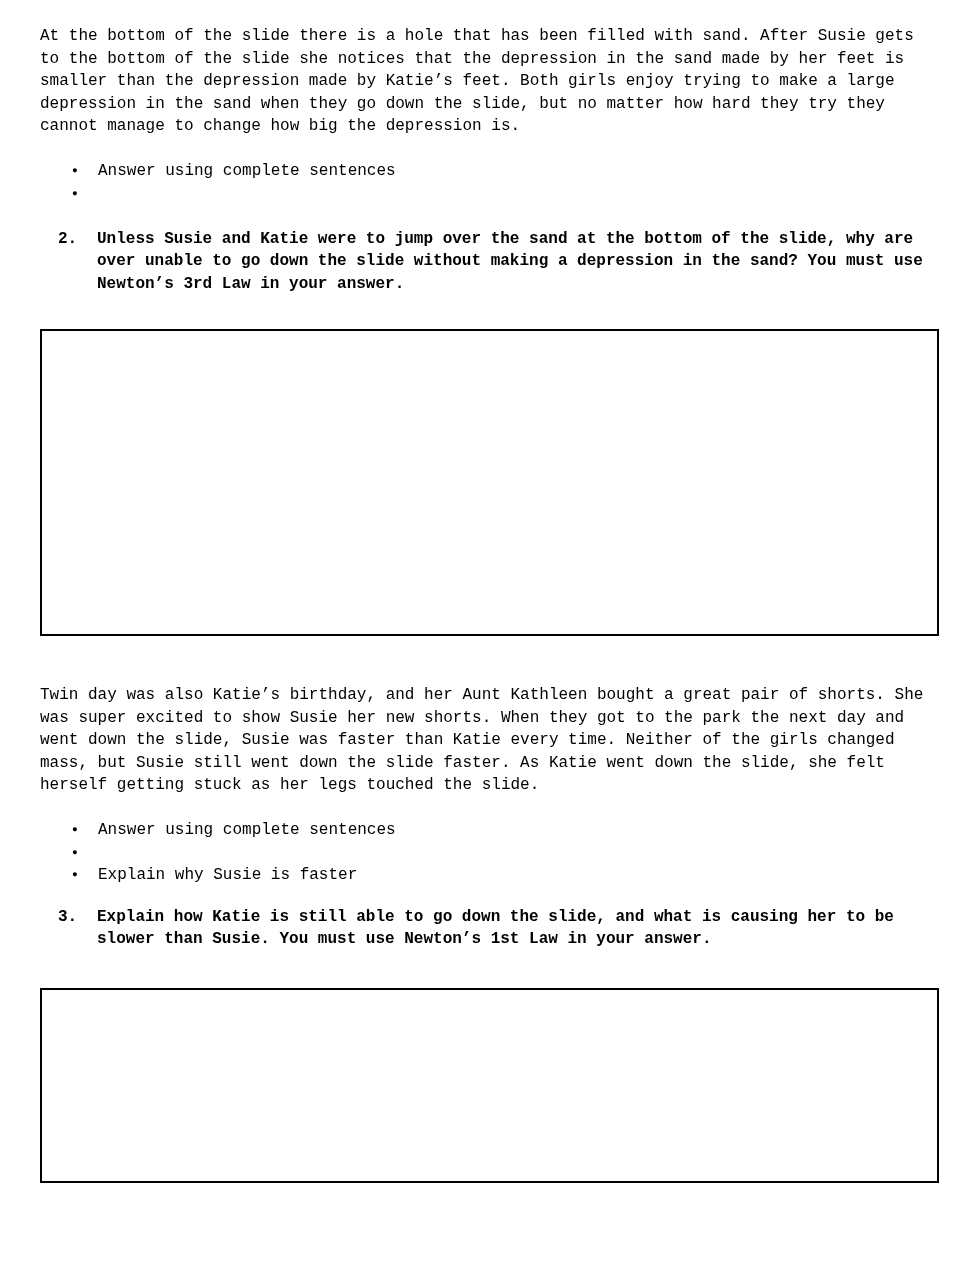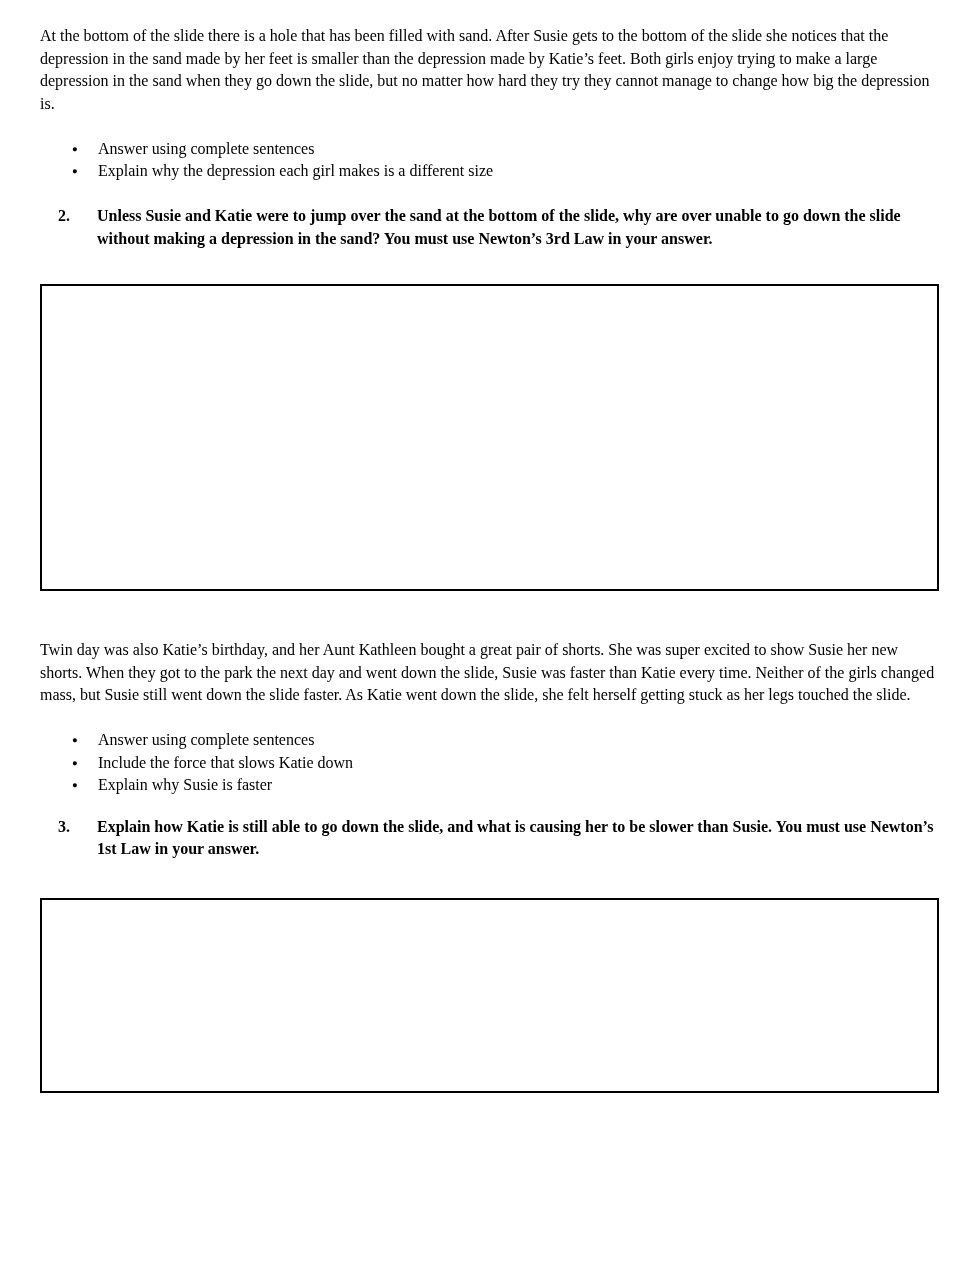--- a/index.html
+++ b/index.html
@@ -6,21 +6,21 @@
     margin: 0;
     padding: 0;
     background: #ffffff;
   }
   .page {
     position: relative;
     width: 979px;
     height: 1266px;
     background: #ffffff;
     color: #000000;
-    font-family: Liberation Serif, serif;
+    font-family: Liberation Mono, monospace;
     font-size: 16px;
     line-height: 22.5px;
     box-sizing: border-box;
     padding: 25px 40px 0 40px;
     overflow: hidden;
   }
   p.body-text {
     margin: 0 0 22.5px 0;
     text-align: left;
   }
@@ -81,21 +81,20 @@
   <p class="body-text">At the bottom of the slide there is a hole that has been filled with sand. After Susie gets to the bottom of the slide she notices that the depression in the sand made by her feet is smaller than the depression made by Katie’s feet. Both girls enjoy trying to make a large depression in the sand when they go down the slide, but no matter how hard they try they cannot manage to change how big the depression is.</p>
 
 
   <ul class="checklist">
     <li>
       <span class="bullet">●</span>
       <span>Answer using complete sentences</span>
     </li>
     <li>
       <span class="bullet">●</span>
-      <span>Explain why the depression each girl makes is a different size</span>
     </li>
   </ul>
 
   <div class="question question-2">
     <span class="qnum">
       <span class="qnum-inner">2.</span>
     </span>
     <span class="qtext">Unless Susie and Katie were to jump over the sand at the bottom of the slide, why are over unable to go down the slide without making a depression in the sand? You must use Newton’s 3rd Law in your answer.</span>
   </div>
 
@@ -104,21 +103,20 @@
   <p class="body-text">Twin day was also Katie’s birthday, and her Aunt Kathleen bought a great pair of shorts. She was super excited to show Susie her new shorts. When they got to the park the next day and went down the slide, Susie was faster than Katie every time. Neither of the girls changed mass, but Susie still went down the slide faster. As Katie went down the slide, she felt herself getting stuck as her legs touched the slide.</p>
 
 
   <ul class="checklist checklist-3" style="margin-bottom:19px;">
     <li>
       <span class="bullet">●</span>
       <span>Answer using complete sentences</span>
     </li>
     <li>
       <span class="bullet">●</span>
-      <span>Include the force that slows Katie down</span>
     </li>
     <li>
       <span class="bullet">●</span>
       <span>Explain why Susie is faster</span>
     </li>
   </ul>
 
   <div class="question question-3">
     <span class="qnum">
       <span class="qnum-inner">3.</span>

